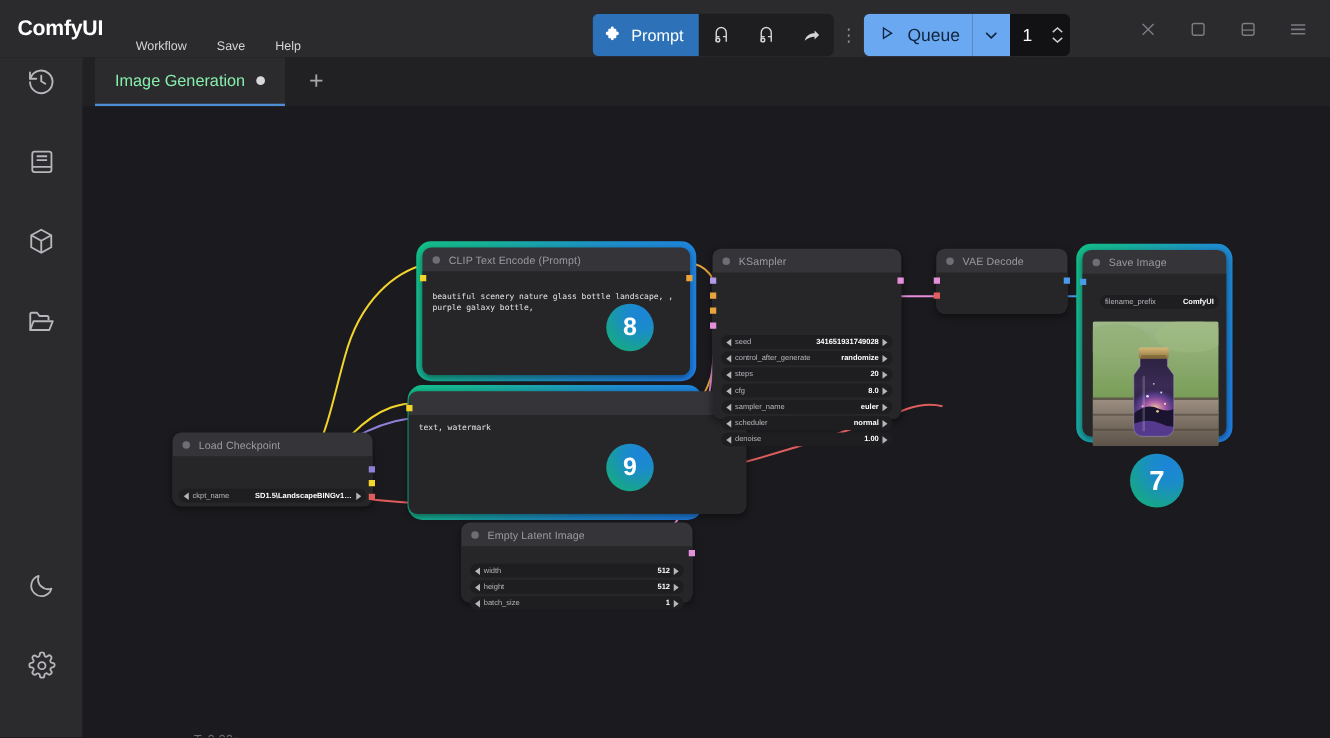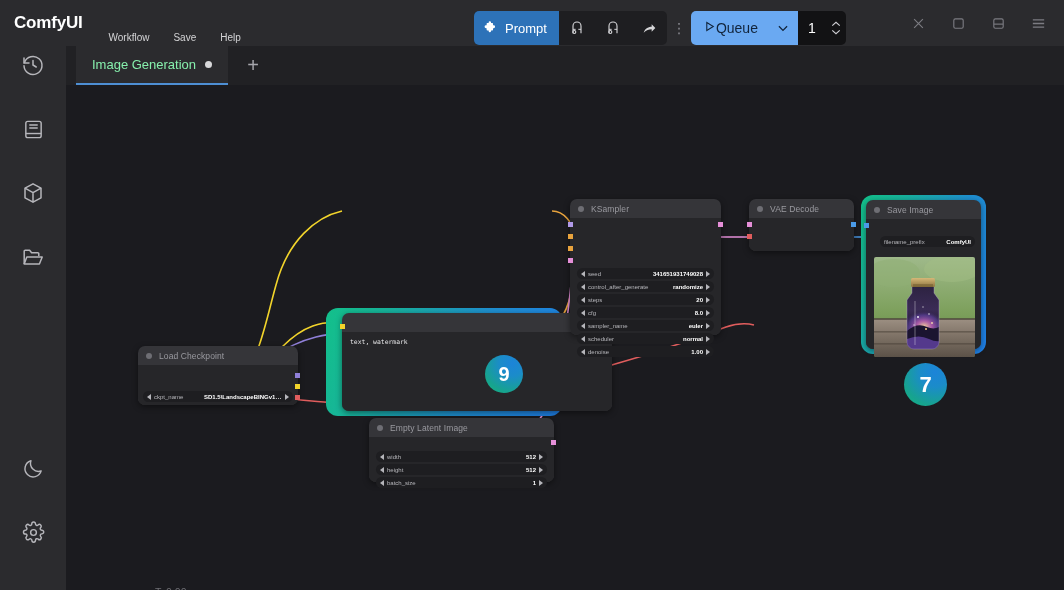--- a/index.html
+++ b/index.html
@@ -41,21 +41,21 @@
   .tool-btn {
     width: 36px; height: 34px; display: flex; align-items: center; justify-content: center;
     cursor: pointer;
   }
   #dots-btn {
     width: 18px; height: 34px; display: flex; align-items: center; justify-content: center;
     color: #8c8c92; font-size: 14px; cursor: pointer; margin: 0 3px;
   }
   #queue-group { display: flex; align-items: center; height: 34px; border-radius: 5px; overflow: hidden; }
   #queue-btn {
-    display: flex; align-items: center; gap: 0;
+    display: flex; align-items: center; gap: 10px;
     background: #6aa9f2; height: 34px; padding: 0 10px 0 12px;
     color: #11243b; font-size: 14px; cursor: pointer;
   }
   #queue-caret {
     background: #6aa9f2; height: 34px; width: 30px;
     display: flex; align-items: center; justify-content: center; cursor: pointer;
   }
   #queue-num {
     background: #121214; height: 34px; min-width: 28px; padding: 0 7px;
     display: flex; align-items: center; justify-content: center;
@@ -360,23 +360,38 @@
             <span class="wname">ckpt_name</span>
           </div>
           <div class="wright">
             <span class="wval wval-txt" style="max-width:78px">SD1.5\LandscapeBINGv1.0....</span>
             <span class="arrow-r"></span>
           </div>
         </div>
       </div>
     </div>
 
+    <div class="sel-wrap sel-grad" style="left:267px; top:108px; width:224px; height:112px;">
+      <div class="node" style="position:absolute; left:5px; top:5px; width:214px; height:102px;">
+        <div class="node-title">
+          <span class="node-collapse"></span>
+          <span>CLIP Text Encode (Prompt)</span>
+        </div>
+        <div class="node-body" style="height:83px;">
+          <div class="port" style="left:-2px; top:3px; background:#f2d42b;"></div>
+          <div class="port" style="right:-2px; top:3px; background:#e8a33d;"></div>
+          <div class="prompt-text" style="top:16px;">beautiful scenery nature glass bottle landscape, ,
+purple galaxy bottle,</div>
+        </div>
+      </div>
+      <div class="badge" style="left:152px; top:50px; width:38px; height:38px; font-size:20px;">8</div>
+    </div>
 
     <div class="sel-wrap sel-grad" style="left:260px; top:223px; width:236px; height:108px;">
-      <div class="node" style="position:absolute; left:16px; top:5px; width:270px; height:98px;">
+      <div class="node" style="position:absolute; left:1px; top:5px; width:270px; height:98px;">
         <div class="node-title"></div>
         <div class="node-body" style="height:79px;">
           <div class="port" style="left:-2px; top:-8px; background:#f2d42b;"></div>
           <div class="port" style="right:-2px; top:-8px; background:#e8a33d;"></div>
           <div class="prompt-text" style="top:6px;">text, watermark</div>
         </div>
       </div>
       <div class="badge" style="left:159px; top:47px; width:38px; height:38px; font-size:20px;">9</div>
     </div>
 

